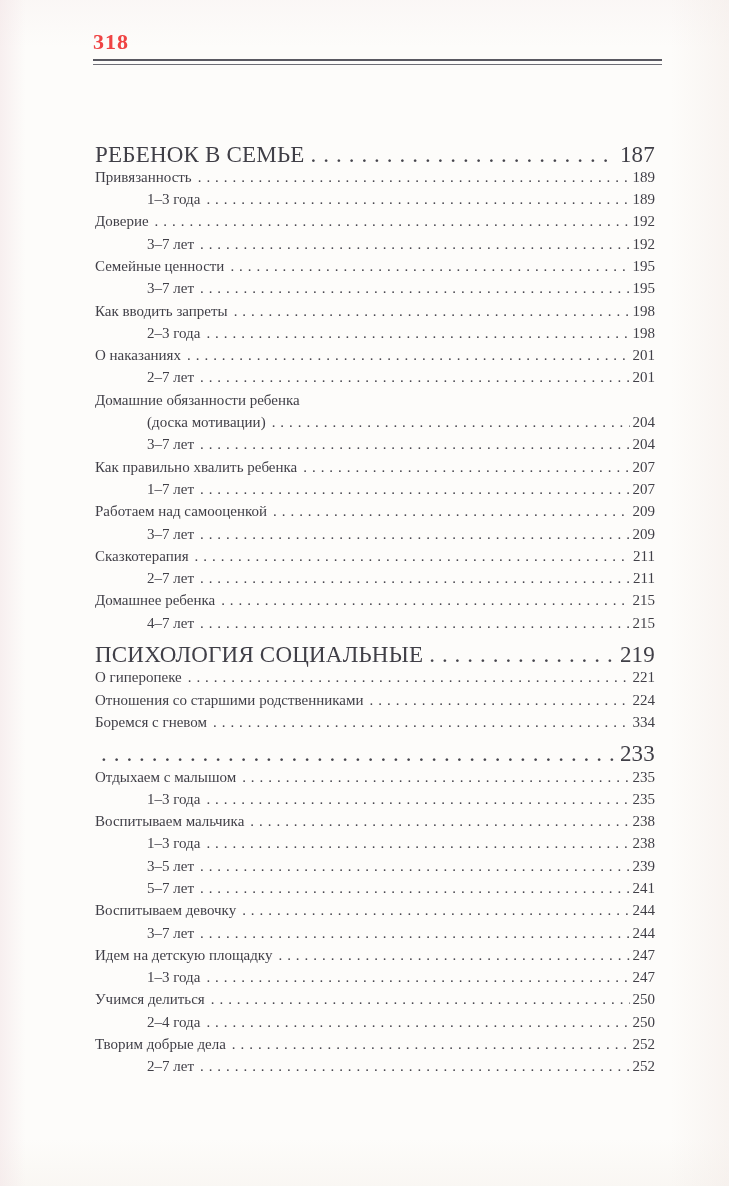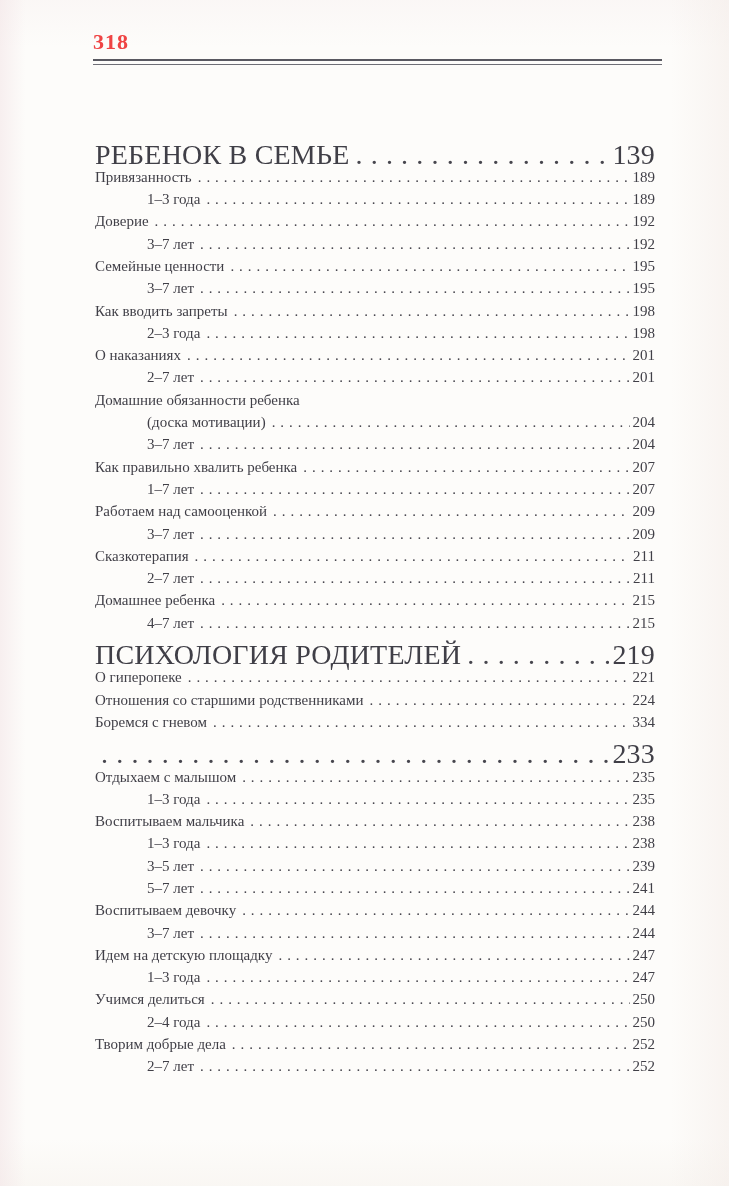--- a/index.html
+++ b/index.html
@@ -42,21 +42,21 @@
     margin-left: 95px;
     width: 560px;
   }
   .toc-row {
     display: flex;
     align-items: baseline;
     line-height: 22.3px;
     font-size: 15px;
   }
   .toc-row.section {
-    font-size: 28px;
+    font-size: 23px;
     letter-spacing: 0.2px;
   }
   .toc-row.section:not(:first-child) {
     margin-top: 10px;
   }
   .toc-row.sub {
     padding-left: 52px;
   }
   .toc-label {
     flex: 0 0 auto;
@@ -81,21 +81,21 @@
 
 <div class="page-header">
   <span class="pagenum">318</span>
 </div>
 <div class="double-rule"></div>
 
 <div class="toc" id="toc">
     <div class="toc-row section">
       <span class="toc-label">РЕБЕНОК В СЕМЬЕ</span>
       <span class="toc-leader">. . . . . . . . . . . . . . . . . . . . . . . . . . . . . . . . . . . . . . . . . . . . . . . . . . . . . . . . . . . . . . . . . . . . . . </span>
-      <span class="toc-page">139</span>
+      <span class="toc-page">187</span>
     </div>
     <div class="toc-row item">
       <span class="toc-label">Привязанность</span>
       <span class="toc-leader">. . . . . . . . . . . . . . . . . . . . . . . . . . . . . . . . . . . . . . . . . . . . . . . . . . . . . . . . . . . . . . . . . . . . . . </span>
       <span class="toc-page">189</span>
     </div>
     <div class="toc-row sub">
       <span class="toc-label">1–3 года</span>
       <span class="toc-leader">. . . . . . . . . . . . . . . . . . . . . . . . . . . . . . . . . . . . . . . . . . . . . . . . . . . . . . . . . . . . . . . . . . . . . . </span>
       <span class="toc-page">189</span>
@@ -187,21 +187,21 @@
       <span class="toc-label">Домашнее ребенка</span>
       <span class="toc-leader">. . . . . . . . . . . . . . . . . . . . . . . . . . . . . . . . . . . . . . . . . . . . . . . . . . . . . . . . . . . . . . . . . . . . . . </span>
       <span class="toc-page">215</span>
     </div>
     <div class="toc-row sub">
       <span class="toc-label">4–7 лет</span>
       <span class="toc-leader">. . . . . . . . . . . . . . . . . . . . . . . . . . . . . . . . . . . . . . . . . . . . . . . . . . . . . . . . . . . . . . . . . . . . . . </span>
       <span class="toc-page">215</span>
     </div>
     <div class="toc-row section">
-      <span class="toc-label">ПСИХОЛОГИЯ РОДИТЕЛЕЙ</span>
+      <span class="toc-label">ПСИХОЛОГИЯ СОЦИАЛЬНЫЕ</span>
       <span class="toc-leader">. . . . . . . . . . . . . . . . . . . . . . . . . . . . . . . . . . . . . . . . . . . . . . . . . . . . . . . . . . . . . . . . . . . . . . </span>
       <span class="toc-page">219</span>
     </div>
     <div class="toc-row item">
       <span class="toc-label">О гиперопеке</span>
       <span class="toc-leader">. . . . . . . . . . . . . . . . . . . . . . . . . . . . . . . . . . . . . . . . . . . . . . . . . . . . . . . . . . . . . . . . . . . . . . </span>
       <span class="toc-page">221</span>
     </div>
     <div class="toc-row item">
       <span class="toc-label">Отношения со старшими родственниками</span>

